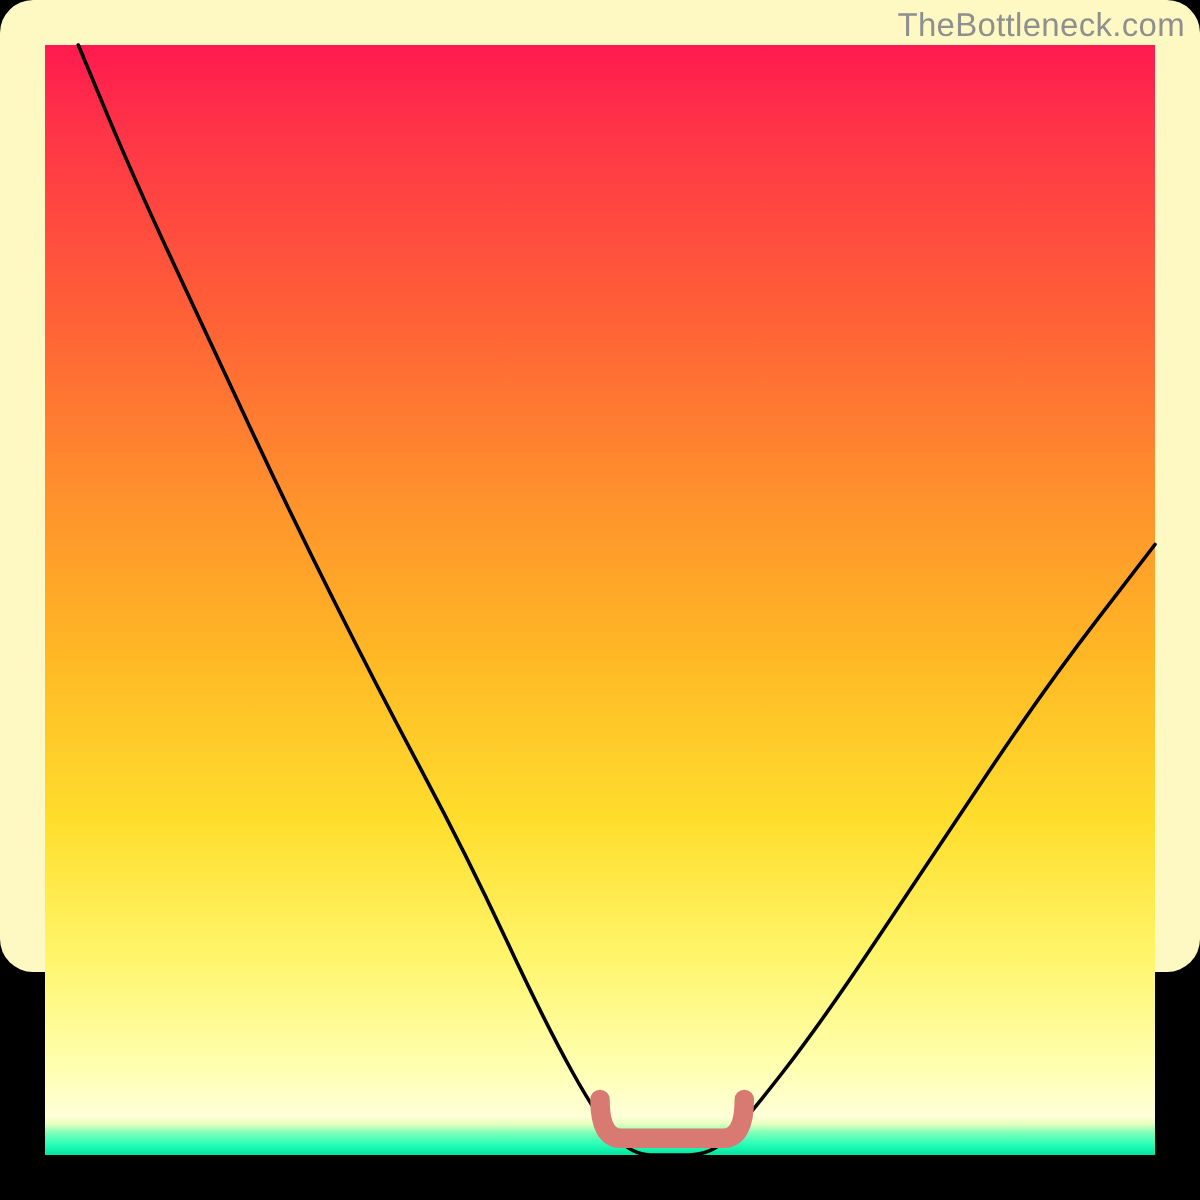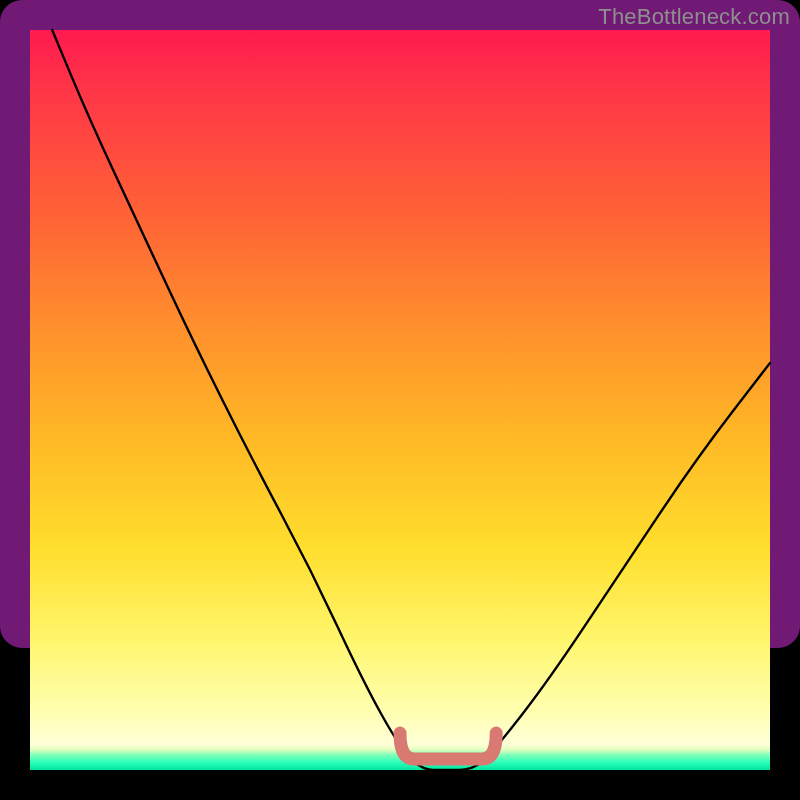--- a/index.html
+++ b/index.html
@@ -10,21 +10,21 @@
     background: #000;
     overflow: hidden;
     font-family: Arial, Helvetica, sans-serif;
   }
   .frame {
     position: absolute;
     left: 0;
     top: 0;
     width: 800px;
     height: 648px;
-    background: #701a75;
+    background: #fef9c3;
     border-radius: 22px;
   }
   .plot-area {
     position: absolute;
     left: 30px;
     top: 30px;
     width: 740px;
     height: 740px;
     
     background:

